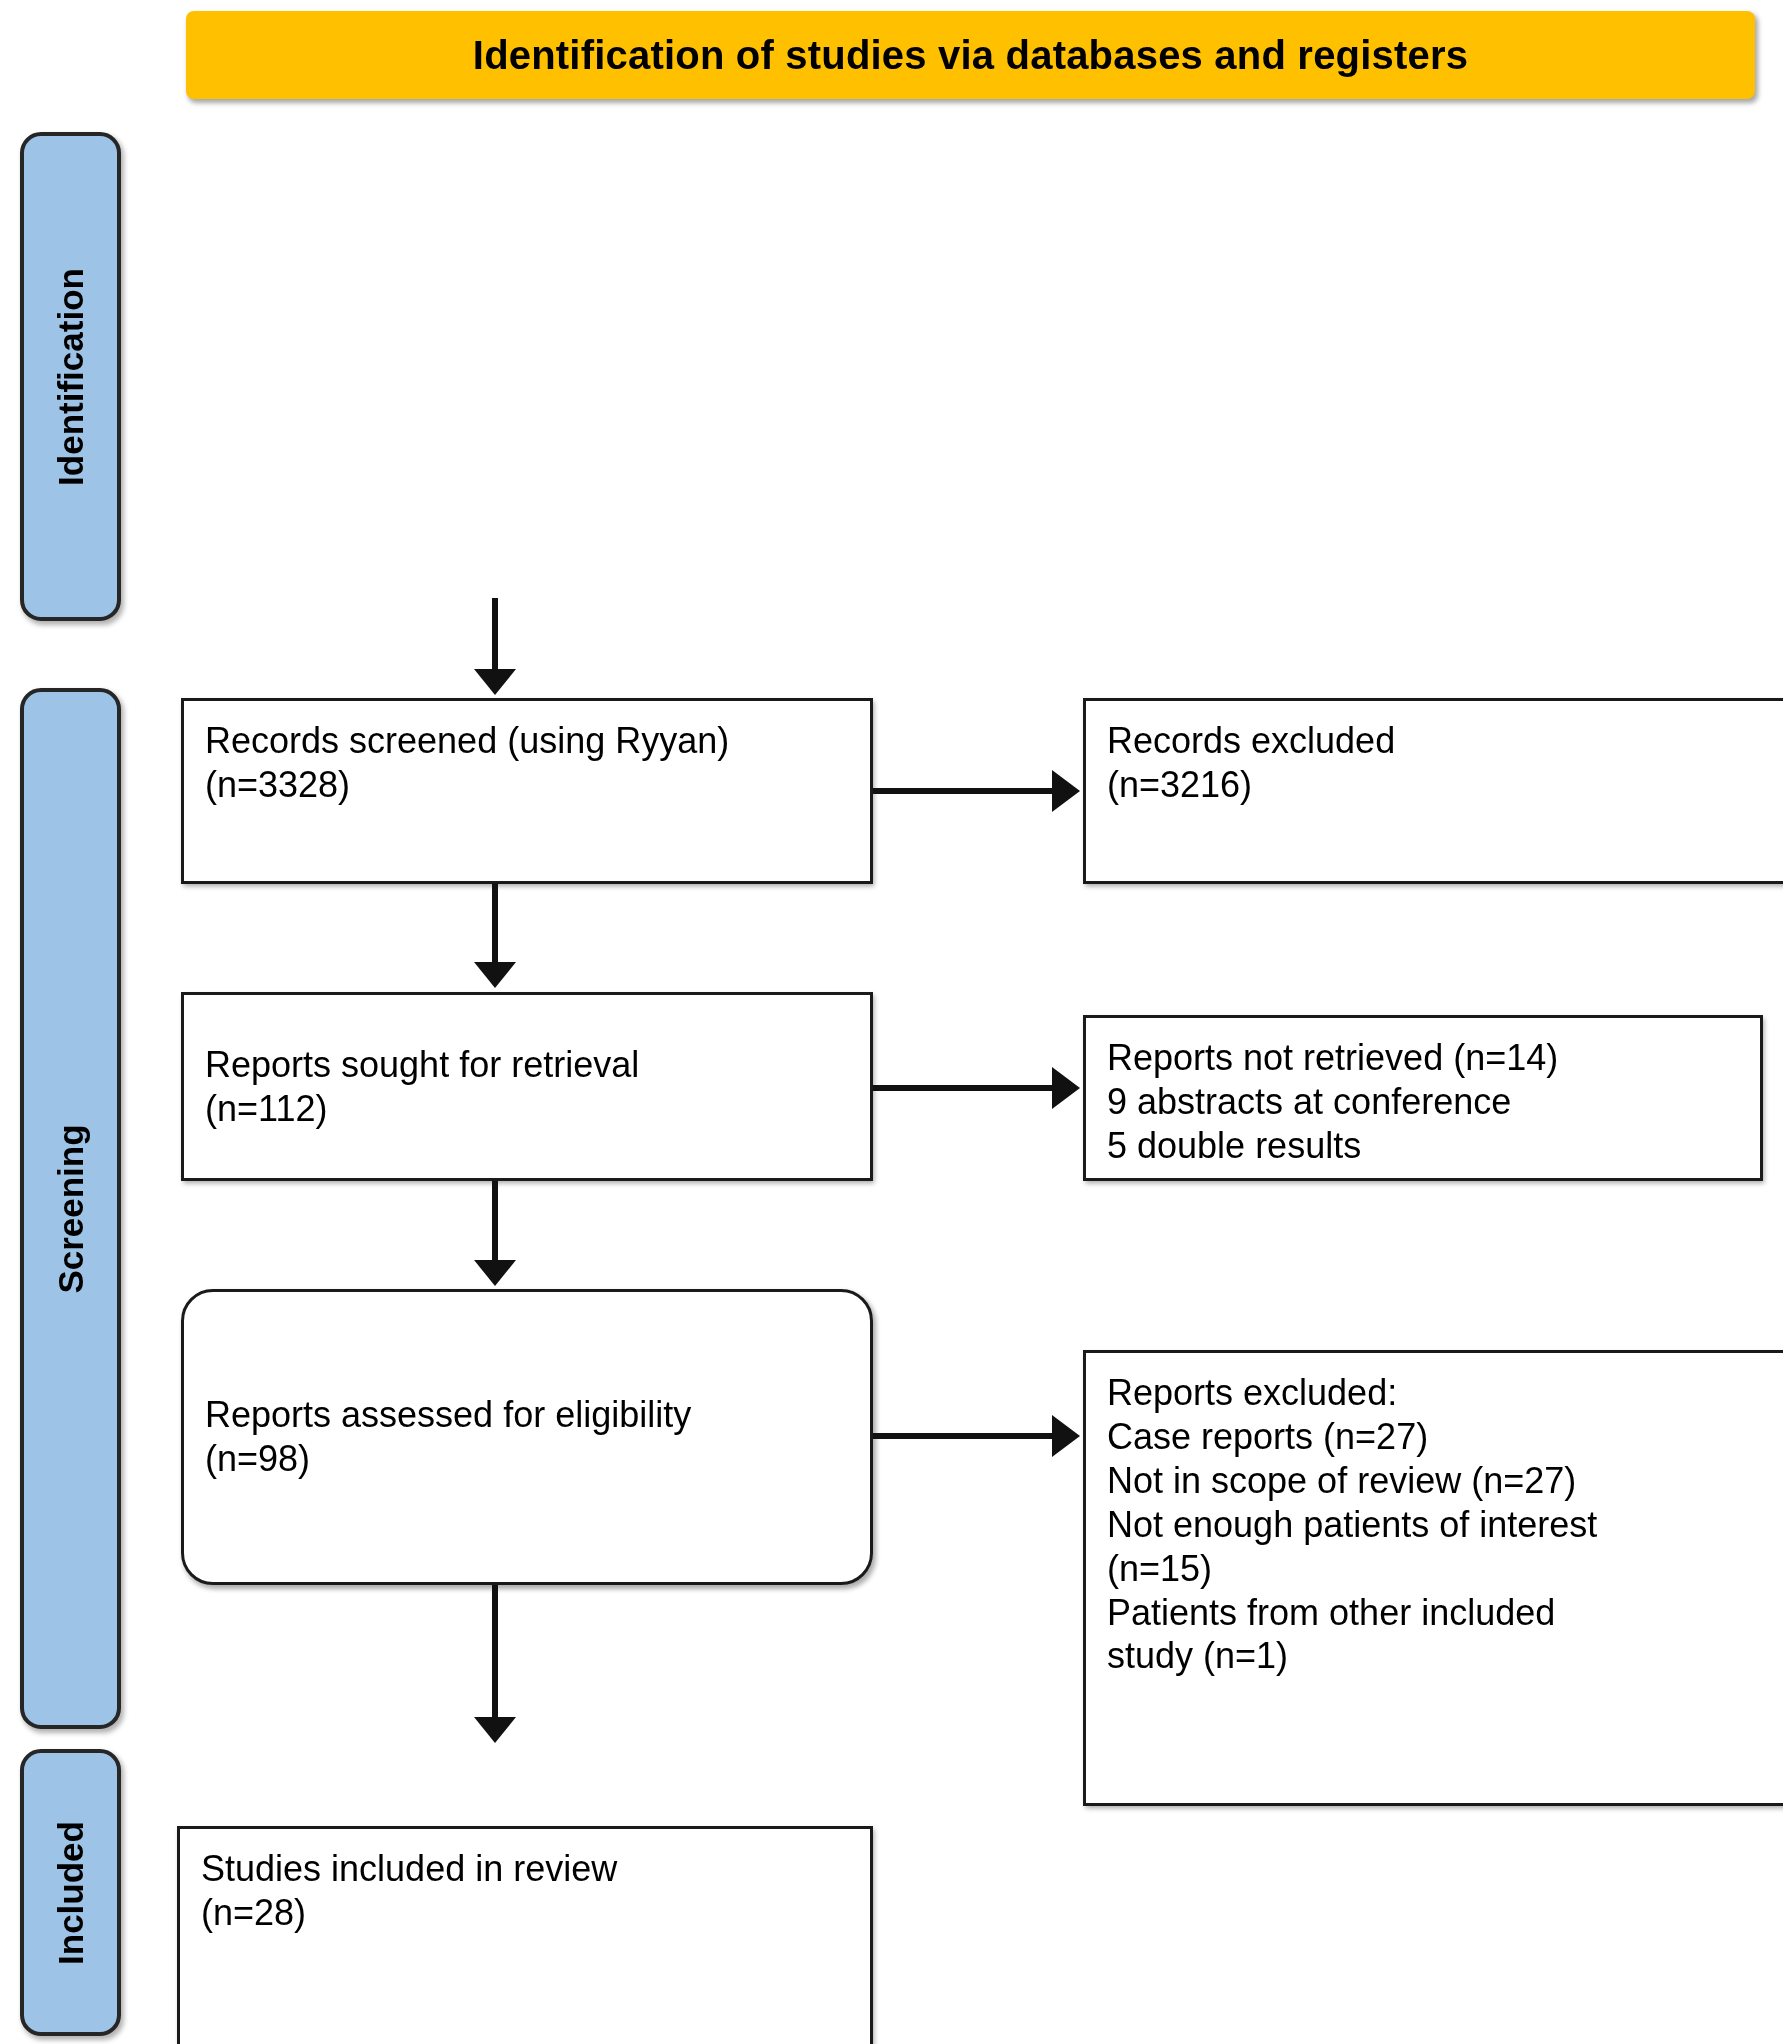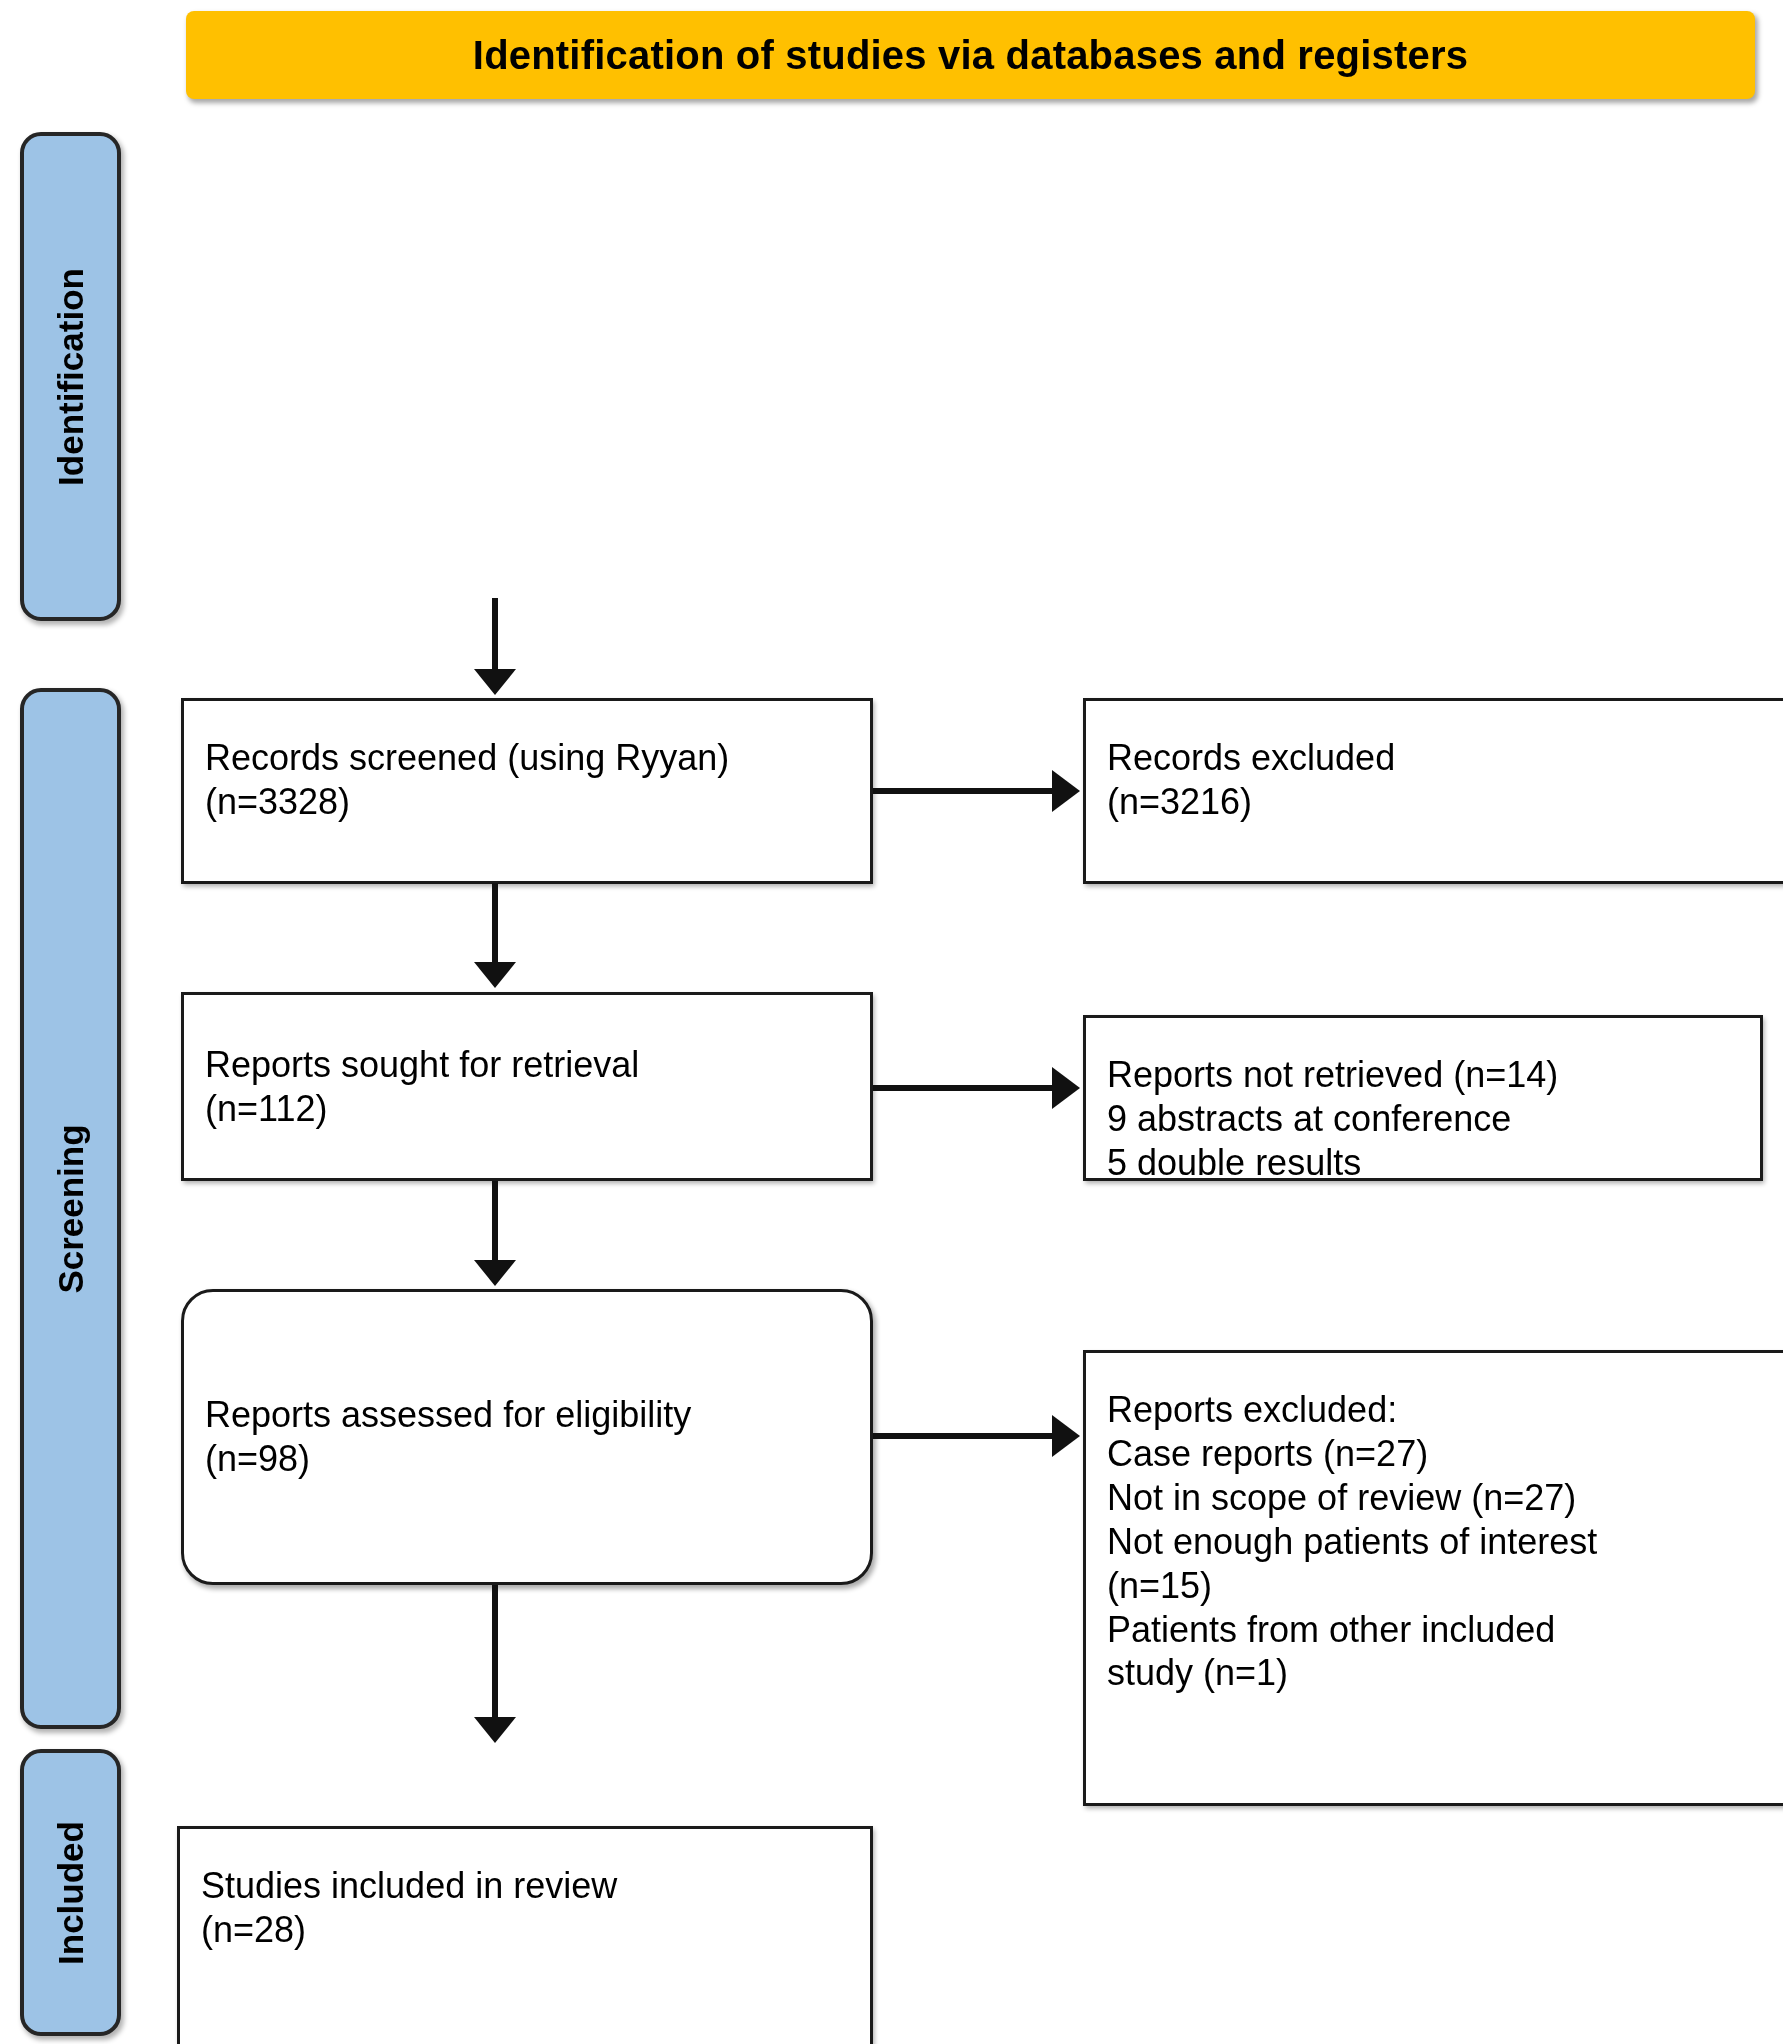--- a/index.html
+++ b/index.html
@@ -79,21 +79,21 @@
     justify-content: center;
   }
   .box-text {
     font-size: 36px;
     line-height: 1.22;
     color: #000000;
     padding: 0 21px;
     white-space: pre-line;
   }
   .box.top-align { justify-content: flex-start; }
-  .box.top-align .box-text { padding-top: 35px; }
+  .box.top-align .box-text { padding-top: 18px; }
 
   #box-identified   { left: 181px;  top: 136px;  width: 692px; height: 462px; }
   #box-screened     { left: 181px;  top: 698px;  width: 692px; height: 186px; }
   #box-excluded-1   { left: 1083px; top: 698px;  width: 776px; height: 186px; }
   #box-sought       { left: 181px;  top: 992px; width: 692px; height: 189px; }
   #box-notretrieved { left: 1083px; top: 1015px; width: 680px; height: 166px; }
   #box-eligibility  { left: 181px;  top: 1289px; width: 692px; height: 296px; border-radius: 32px; }
   #box-excluded-2   { left: 1083px; top: 1350px; width: 748px; height: 456px; }
   #box-included     { left: 177px;  top: 1826px; width: 696px; height: 293px; }
 

